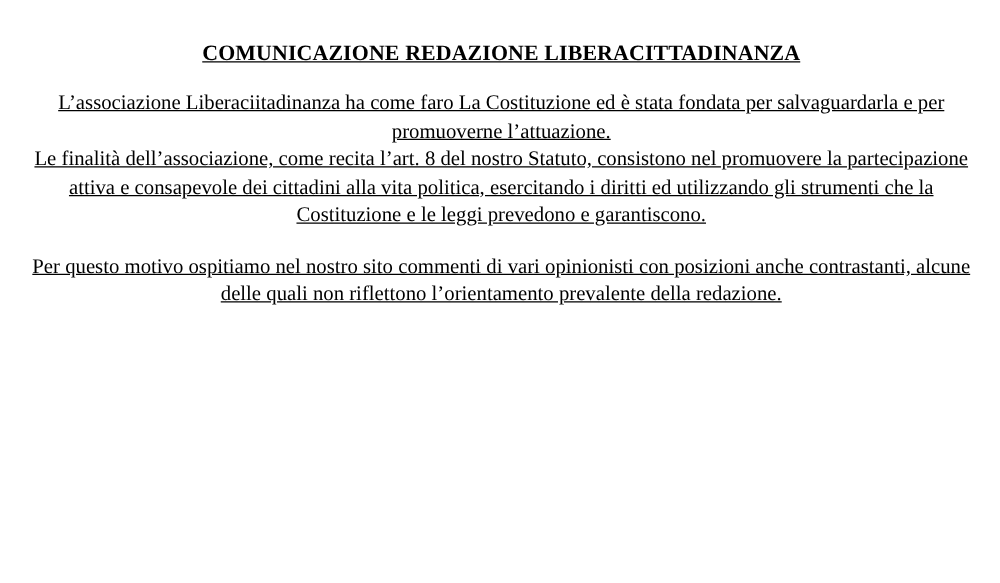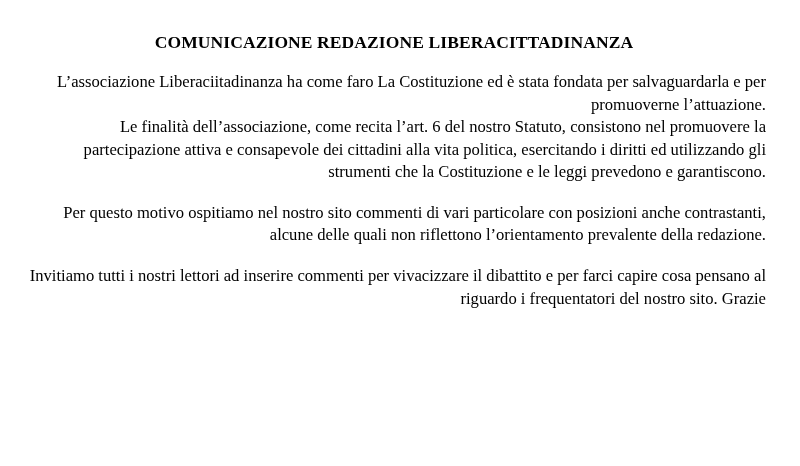--- a/index.html
+++ b/index.html
@@ -11,62 +11,60 @@
     width: 800px;
     height: 466px;
     font-family: "Liberation Serif", "DejaVu Serif", serif;
     color: #000000;
     overflow: hidden;
   }
   .page {
     width: 800px;
     height: 466px;
     box-sizing: border-box;
-    padding: 28px 34px 10px 22px;
+    padding: 28px 20px 10px 22px;
     background: #ffffff;
+    text-decoration: underline;
   }
   .doc-title {
     text-align: center;
     font-weight: bold;
     font-size: 17.5px;
     letter-spacing: 0.1px;
     margin: 4px 0 18px 0;
     line-height: 1.2;
   }
   .para {
     font-size: 16.6px;
     line-height: 1.36;
-    text-align: right;
+    text-align: center;
     margin: 0;
     padding: 0;
   }
   .block {
     margin-bottom: 0;
   }
   .spacer {
     height: 18px;
   }
 </style>
 </head>
 <body>
 
 <div class="page">
 
   <div class="doc-title">COMUNICAZIONE REDAZIONE LIBERACITTADINANZA</div>
 
   <div class="block">
     <p class="para">L’associazione Liberaciitadinanza ha come faro La Costituzione ed è stata fondata per salvaguardarla e per promuoverne l’attuazione.</p>
-    <p class="para">Le finalità dell’associazione, come recita l’art. 6 del nostro Statuto, consistono nel promuovere la partecipazione attiva e consapevole dei cittadini alla vita politica, esercitando i diritti ed utilizzando gli strumenti che la Costituzione e le leggi prevedono e garantiscono.</p>
+    <p class="para">Le finalità dell’associazione, come recita l’art. 8 del nostro Statuto, consistono nel promuovere la partecipazione attiva e consapevole dei cittadini alla vita politica, esercitando i diritti ed utilizzando gli strumenti che la Costituzione e le leggi prevedono e garantiscono.</p>
   </div>
 
   <div class="spacer"></div>
 
   <div class="block">
-    <p class="para">Per questo motivo ospitiamo nel nostro sito commenti di vari particolare con posizioni anche contrastanti, alcune delle quali  non riflettono l’orientamento prevalente della redazione.</p>
+    <p class="para">Per questo motivo ospitiamo nel nostro sito commenti di vari opinionisti con posizioni anche contrastanti, alcune delle quali  non riflettono l’orientamento prevalente della redazione.</p>
   </div>
 
   <div class="spacer"></div>
 
-  <div class="block">
-    <p class="para">Invitiamo tutti i nostri lettori ad inserire commenti per vivacizzare il dibattito e per farci capire cosa pensano al riguardo i frequentatori del nostro sito. Grazie</p>
-  </div>
 
 </div>
 
 </body></html>

